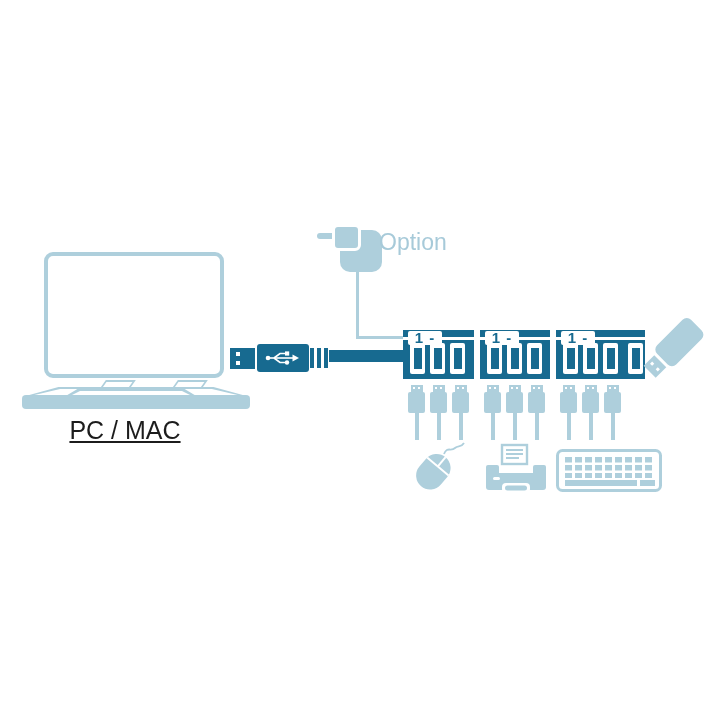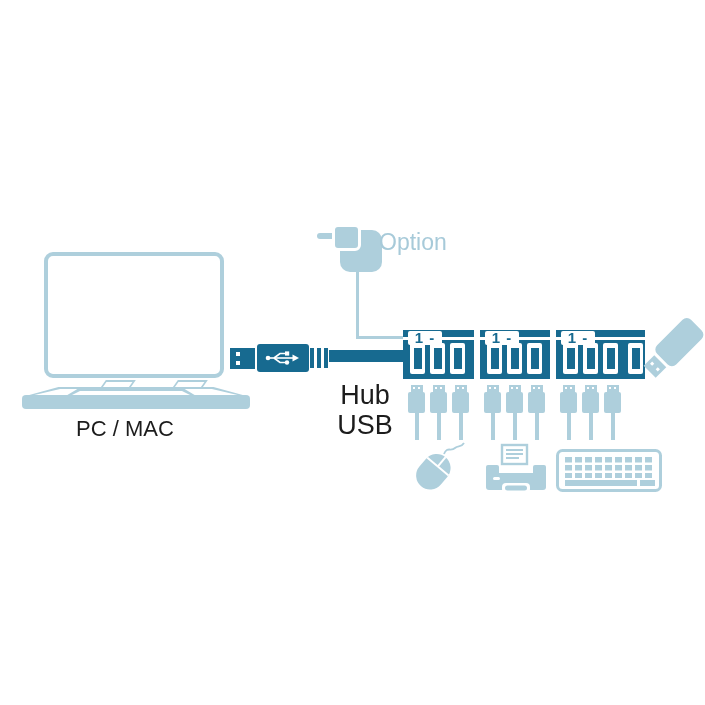--- a/index.html
+++ b/index.html
@@ -5,21 +5,21 @@
   html,body{margin:0;padding:0;background:#fff;}
   .stage{
     position:relative;width:705px;height:705px;margin:0 auto;background:#fff;
     font-family:"Liberation Sans", sans-serif;overflow:hidden;
   }
   .abs{position:absolute;}
 
   
   .black-label{color:#1c1c1c;font-weight:500;}
   .type-a-label{left:229px;top:263px;font-size:29px;line-height:33px;white-space:pre-line;}
-  .pcmac-label{left:55px;top:416px;width:140px;text-align:center;font-size:22px;}
+  .pcmac-label{left:55px;top:416px;width:140px;text-align:center;font-size:25px;text-decoration:underline;}
   .hubusb-label{left:327px;top:380px;width:76px;text-align:center;font-size:27px;line-height:30px;white-space:pre-line;}
   .option-label{left:379px;top:229px;font-size:23px;color:#a7cad9;font-weight:500;}
 
   
   .laptop-screen{left:44px;top:252px;width:172px;height:118px;background:#fff;
     border:4px solid #aecfdc;border-radius:9px;}
   .hinge{width:26px;height:7px;background:#fff;border:2px solid #aecfdc;transform:skewX(-35deg);}
   .hinge-l{left:102px;top:380px;}
   .hinge-r{left:174px;top:380px;}
   .base-outer{left:22px;top:387px;width:228px;height:10px;background:#aecfdc;
@@ -167,22 +167,20 @@
           <div class="hub-port-inner"></div>
         </div>
         <div class="hub-port" style="left: 47px;">
           <div class="hub-port-inner"></div>
         </div>
         <div class="hub-port" style="left: 72px;">
           <div class="hub-port-inner"></div>
         </div>
       </div>
     </div>
-  <div class="abs black-label hubusb-label">Hub
-USB</div>
 
   <div class="abs flash-wrap">
     <div class="fd-stick">
       <div class="fd-conn"></div>
       <div class="fd-body"></div>
     </div>
   </div>
 
   <div>
       <div class="plug" style="left: 408px;">

